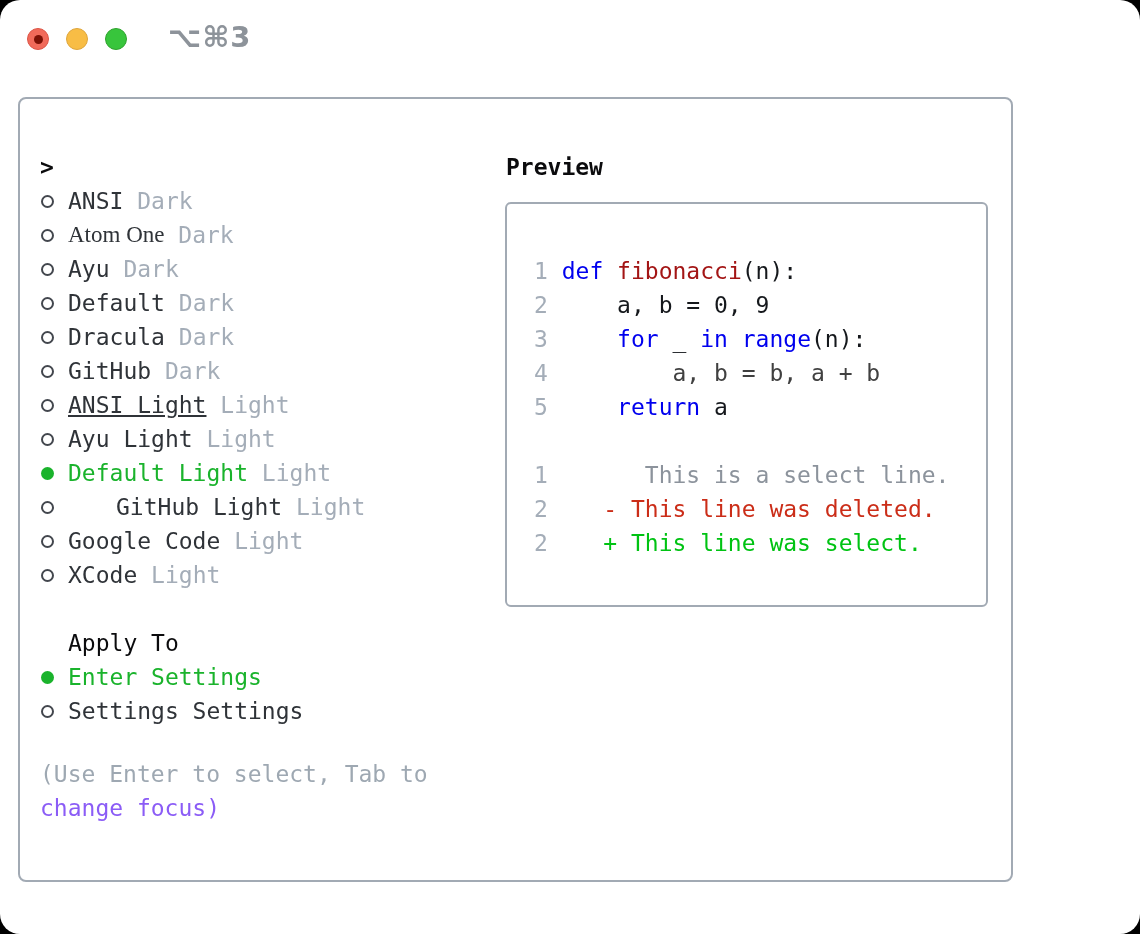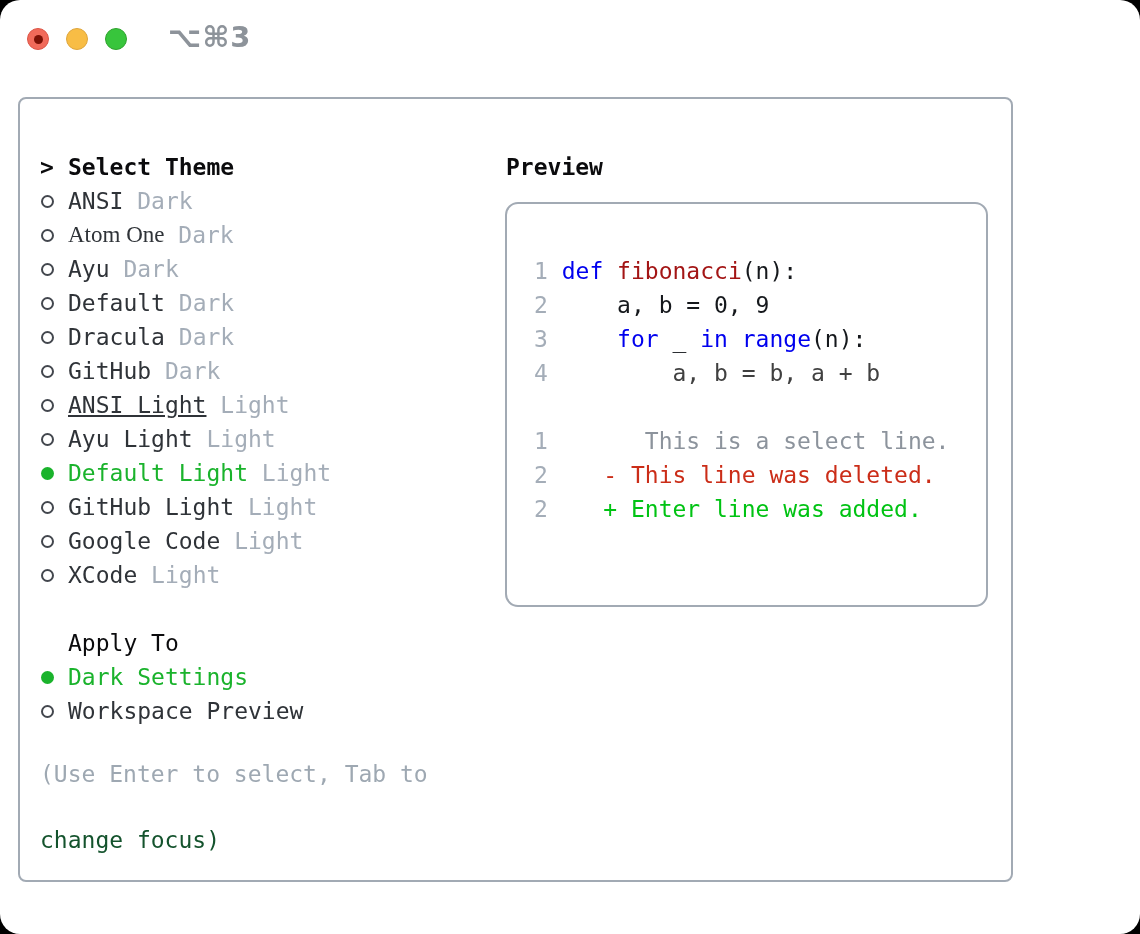--- a/index.html
+++ b/index.html
@@ -28,21 +28,21 @@
   .radio.sel{border:none;}
   .cursor{font-weight:bold;color:#0b0b0d;}
   .bold{font-weight:bold;}
   #theme-list{position:absolute;left:20px;top:51px;}
   #apply-list{position:absolute;left:20px;top:527px;}
   #hint{position:absolute;left:20px;top:658px;}
   #hint .row{white-space:pre;}
   #preview-title{position:absolute;left:486px;top:51px;height:34px;display:flex;align-items:center;font-size:23px;font-weight:bold;}
   #preview-box{
     position:absolute;left:485px;top:103px;width:483px;height:405px;
-    border:2px solid #a2aab4;border-radius:13px;box-sizing:border-box;
+    border:2px solid #a2aab4;border-radius:6px;box-sizing:border-box;
   }
   #code{position:absolute;left:27px;top:50px;}
   .codeline{height:34px;line-height:34px;white-space:pre;font-size:23px;}
 </style>
 </head>
 <body>
 
 <div id="window">
 
   <div id="titlebar">
@@ -54,62 +54,62 @@
       <span class="light" id="light-zoom" style="background: rgb(56, 197, 60); border: 1px solid rgb(47, 163, 46);"></span>
     </div>
     <span id="shortcut" style="color: rgb(141, 147, 154);">⌥⌘3</span>
   </div>
 
   <div id="panel">
 
     <div id="theme-list">
       <div class="row">
         <span class="marker"><span class="cursor">&gt;</span></span>
-        <span class="bold" style="color: rgb(11, 11, 13);">Select Theme</span>
       </div>
 
     <div class="row"><span class="marker"><span class="radio"></span></span><span style="color: rgb(47, 51, 56);">ANSI</span><span style="color: rgb(164, 173, 184);"> Dark</span></div>
         <div class="row"><span class="marker"><span class="radio"></span></span><span style="color: rgb(47, 51, 56); font-family: Liberation Serif, serif;">Atom One</span><span style="color: rgb(164, 173, 184);"> Dark</span></div>
         <div class="row"><span class="marker"><span class="radio"></span></span><span style="color: rgb(47, 51, 56);">Ayu</span><span style="color: rgb(164, 173, 184);"> Dark</span></div>
         <div class="row"><span class="marker"><span class="radio"></span></span><span style="color: rgb(47, 51, 56);">Default</span><span style="color: rgb(164, 173, 184);"> Dark</span></div>
         <div class="row"><span class="marker"><span class="radio"></span></span><span style="color: rgb(47, 51, 56);">Dracula</span><span style="color: rgb(164, 173, 184);"> Dark</span></div>
         <div class="row"><span class="marker"><span class="radio"></span></span><span style="color: rgb(47, 51, 56);">GitHub</span><span style="color: rgb(164, 173, 184);"> Dark</span></div>
         <div class="row"><span class="marker"><span class="radio"></span></span><span style="color: rgb(47, 51, 56); text-decoration: underline;">ANSI Light</span><span style="color: rgb(164, 173, 184);"> Light</span></div>
         <div class="row"><span class="marker"><span class="radio"></span></span><span style="color: rgb(47, 51, 56);">Ayu Light</span><span style="color: rgb(164, 173, 184);"> Light</span></div>
         <div class="row"><span class="marker"><span class="radio sel" style="background: rgb(26, 179, 44);"></span></span><span style="color: rgb(26, 179, 44);">Default Light</span><span style="color: rgb(164, 173, 184);"> Light</span></div>
-        <div class="row"><span class="marker"><span class="radio"></span></span><span style="color: rgb(47, 51, 56);">GitHub Light</span><span style="color: rgb(164, 173, 184);"> Light</span></div>
+        <div class="row"><span class="marker"><span class="radio"></span></span><span style="color: rgb(47, 51, 56); margin-left: 48px;">GitHub Light</span><span style="color: rgb(164, 173, 184);"> Light</span></div>
         <div class="row"><span class="marker"><span class="radio"></span></span><span style="color: rgb(47, 51, 56);">Google Code</span><span style="color: rgb(164, 173, 184);"> Light</span></div>
         <div class="row"><span class="marker"><span class="radio"></span></span><span style="color: rgb(47, 51, 56);">XCode</span><span style="color: rgb(164, 173, 184);"> Light</span></div>
       </div>
 
     <div id="apply-list">
       <div class="row">
         <span class="marker"></span>
         <span style="color:#0b0b0d;">Apply To</span>
       </div>
 
-    <div class="row"><span class="marker"><span class="radio sel" style="background: rgb(26, 179, 44);"></span></span><span style="color: rgb(26, 179, 44);">Dark Settings</span></div>
-        <div class="row"><span class="marker"><span class="radio"></span></span><span style="color: rgb(47, 51, 56);">Workspace Preview</span></div>
+    <div class="row"><span class="marker"><span class="radio sel" style="background: rgb(26, 179, 44);"></span></span><span style="color: rgb(26, 179, 44);">Enter Settings</span></div>
+        <div class="row"><span class="marker"><span class="radio"></span></span><span style="color: rgb(47, 51, 56);">Settings Settings</span></div>
       </div>
 
     <div id="hint">
       <div class="row" style="color: rgb(158, 168, 178);">(Use Enter to select, Tab to</div>
-      <div class="row" style="color: #14532d; margin-top: 32px;">change focus)</div>
+      <div class="row" style="color: #8b5cf6;">change focus)</div>
     </div>
 
     <div id="preview-title" style="color: rgb(11, 11, 13);">Preview</div>
 
     <div id="preview-box">
       <div id="code">
 
       <div class="codeline"><span style="color: rgb(164, 173, 184);">1 </span><span style="color: rgb(0, 0, 238);">def</span><span style="color: rgb(21, 24, 28);"> </span><span style="color: rgb(163, 21, 21);">fibonacci</span><span style="color: rgb(21, 24, 28);">(n):</span></div>
           <div class="codeline"><span style="color: rgb(164, 173, 184);">2 </span><span style="color: rgb(21, 24, 28);">    a, b = 0, 9</span></div>
           <div class="codeline"><span style="color: rgb(164, 173, 184);">3 </span><span style="color: rgb(21, 24, 28);">    </span><span style="color: rgb(0, 0, 238);">for</span><span style="color: rgb(21, 24, 28);"> _ </span><span style="color: rgb(0, 0, 238);">in</span><span style="color: rgb(21, 24, 28);"> </span><span style="color: rgb(0, 0, 238);">range</span><span style="color: rgb(21, 24, 28);">(n):</span></div>
           <div class="codeline"><span style="color: rgb(164, 173, 184);">4 </span><span style="color: #404040;">        a, b = b, a + b</span></div>
+          <div class="codeline"><span style="color: rgb(164, 173, 184);">5 </span><span style="color: rgb(21, 24, 28);">    </span><span style="color: rgb(0, 0, 238);">return</span><span style="color: rgb(21, 24, 28);"> a</span></div>
           <div class="codeline"><span style="color: rgb(164, 173, 184);">  </span></div>
           <div class="codeline"><span style="color: rgb(164, 173, 184);">1 </span><span style="color: rgb(140, 147, 156);">      This is a select line.</span></div>
           <div class="codeline"><span style="color: rgb(164, 173, 184);">2 </span><span style="color: rgb(21, 24, 28);">   </span><span style="color: rgb(203, 45, 24);">- This line was deleted.</span></div>
-          <div class="codeline"><span style="color: rgb(164, 173, 184);">2 </span><span style="color: rgb(21, 24, 28);">   </span><span style="color: rgb(0, 195, 19);">+ Enter line was added.</span></div>
+          <div class="codeline"><span style="color: rgb(164, 173, 184);">2 </span><span style="color: rgb(21, 24, 28);">   </span><span style="color: rgb(0, 195, 19);">+ This line was select.</span></div>
         </div>
     </div>
 
   </div>
 </div>
 
 </body></html>

